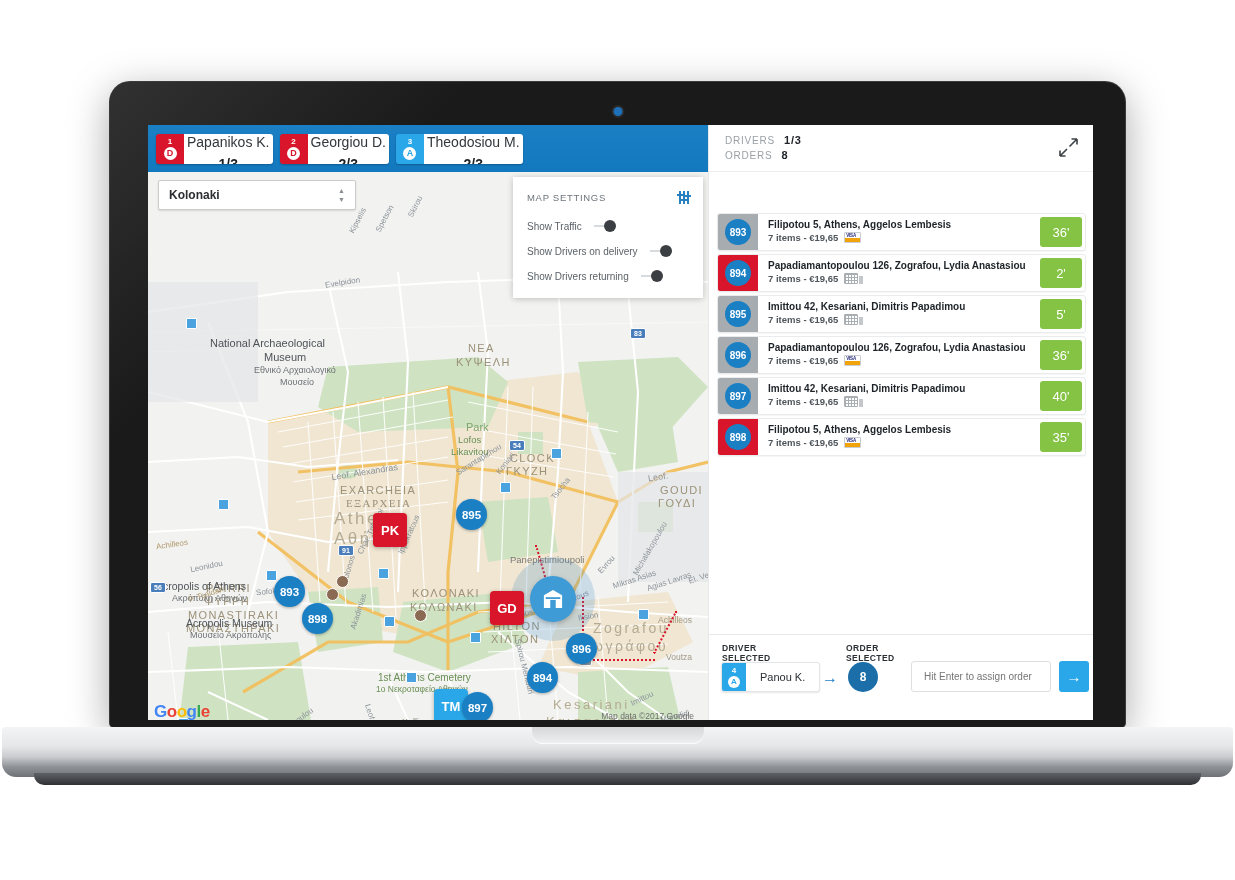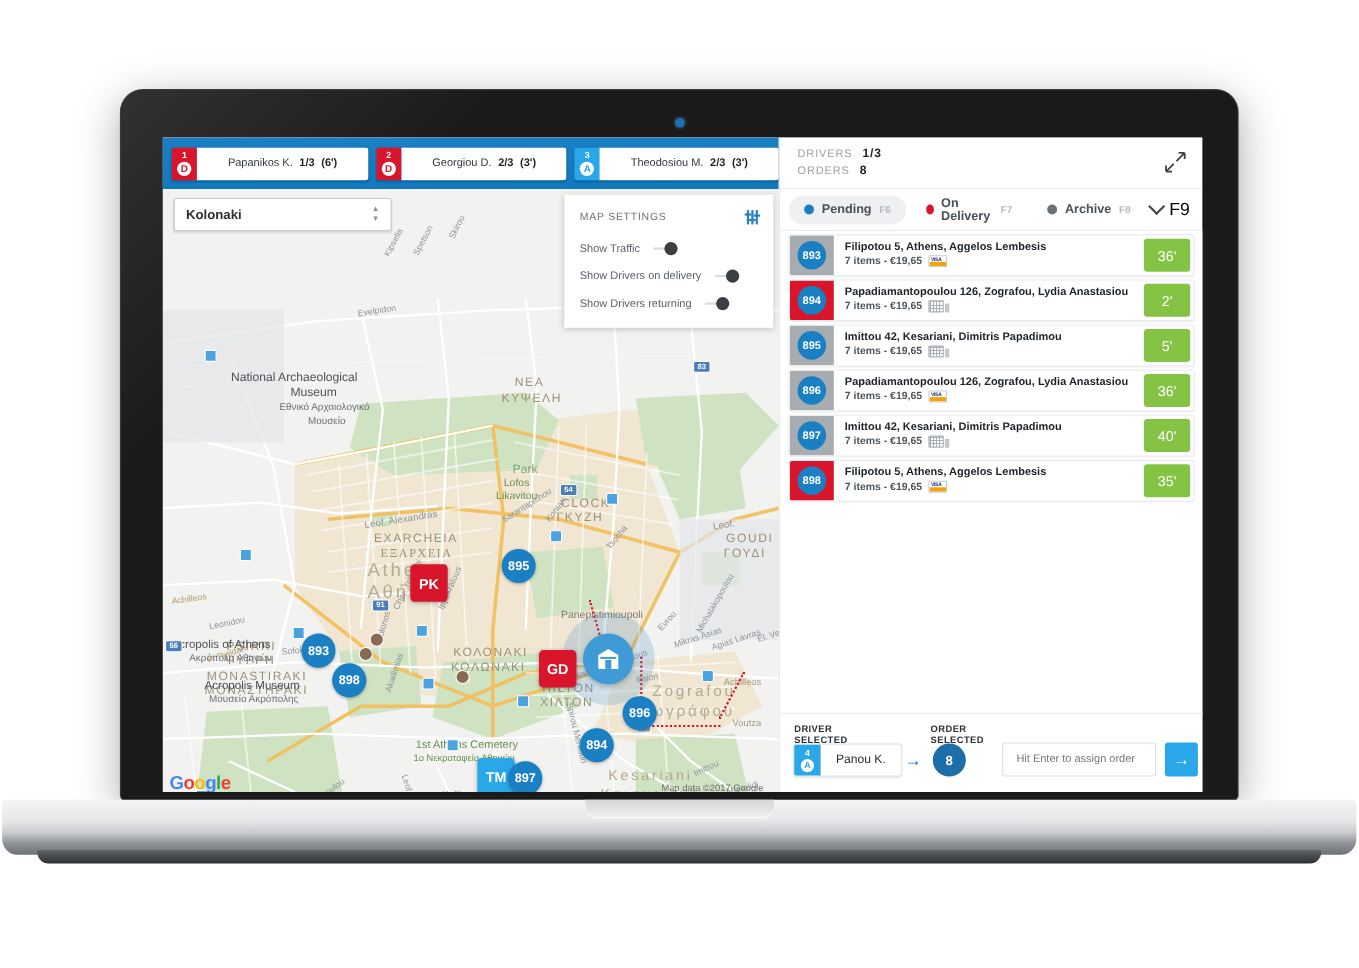--- a/index.html
+++ b/index.html
@@ -63,21 +63,21 @@
   .driver-chip{ display:flex; align-items:center; height:30px; border-radius:3px; overflow:hidden;
     box-shadow:0 1px 2px rgba(0,0,0,.25); }
   .chip-badge{ width:28px; height:30px; display:flex; flex-direction:column;
     align-items:center; justify-content:center; color:#fff; }
   .chip-badge .num{ font-size:8px; font-weight:bold; line-height:8px; }
   .chip-badge .circ{ width:13px; height:13px; border-radius:50%; background:#fff;
     display:flex; align-items:center; justify-content:center; font-size:9px; font-weight:bold; margin-top:1px;}
   .badge-red{ background:#d8152a; } .badge-red .circ{ color:#d8152a; }
   .badge-blue{ background:#2aa7e8; } .badge-blue .circ{ color:#2aa7e8; }
   .chip-body{ background:#fff; height:30px; display:flex; align-items:center;
-    padding:0 28px; font-size:10px; color:#33383d; white-space:nowrap; gap:6px;}
+    padding:0 3px; font-size:14px; color:#33383d; white-space:nowrap; gap:6px;flex-direction:column;}
   .chip-body .ratio b{ color:#1d2125; }
   .chip-body .eta{ font-weight:bold; color:#1d2125; }
 
   
   .map-wrap{ position:absolute; left:0; top:47px; width:560px; height:548px; overflow:hidden;
     background:#eceff1; }
   .map-canvas{ position:absolute; left:0; top:0; width:560px; height:548px; }
   .map-label{ position:absolute; color:#8a8474; white-space:nowrap; pointer-events:none;
     font-family:"Liberation Sans", sans-serif; }
   .lbl-city{ color:#b5ab93; letter-spacing:2.5px; font-size:17px; }
@@ -188,21 +188,21 @@
   .pay-visa::after{ content:"VISA"; position:absolute; left:1px; top:0px; font-size:4.5px;
     font-weight:bold; color:#1a1f71; letter-spacing:-.2px;}
   .pay-pos{ display:flex; align-items:flex-end; gap:1px;}
   .pay-pos .body{ width:14px; height:11px; border:1px solid #a9aeb3; border-radius:1px;
     background:repeating-linear-gradient(to right,#a9aeb3 0 1px,transparent 1px 3px),
                repeating-linear-gradient(to bottom,#a9aeb3 0 1px,transparent 1px 3px); }
   .pay-pos .side{ width:4px; height:8px; background:#c4c8cc;}
   .or-eta{ width:42px; margin:3px; border-radius:3px; background:#84c344; color:#fff;
     font-size:13px; display:flex; align-items:center; justify-content:center; }
 
-  .panel-foot{ position:absolute; left:0; bottom:0; width:385px; height:72px;
+  .panel-foot{ position:absolute; left:0; bottom:0; width:385px; height:86px;
     border-top:1px solid #e6e8ea; background:#fff; }
   .foot-lbl{ position:absolute; font-size:8.5px; font-weight:bold; color:#2b3035;
     letter-spacing:.4px; line-height:10px; }
   .drv-sel{ position:absolute; left:12px; top:27px; height:30px; display:flex;
     align-items:center; background:#fff; border:1px solid #e3e5e7; border-radius:3px;
     box-shadow:0 1px 2px rgba(0,0,0,.1); }
   .arrow-blue{ position:absolute; left:113px; top:34px; color:#1b7fc4; font-size:16px; font-weight:bold;}
   .ord-sel{ position:absolute; left:139px; top:27px; width:30px; height:30px; border-radius:50%;
     background:#1b6ea8; color:#fff; font-size:12px; font-weight:bold;
     display:flex; align-items:center; justify-content:center;}
@@ -522,41 +522,20 @@
           <div><span>ORDERS</span><b>8</b></div>
         </div>
         <div class="expand-ico">
           <svg width="22" height="22" viewBox="0 0 22 22">
             <path d="M20 2 L12.5 9.5 M20 2 L20 7.5 M20 2 L14.5 2" stroke="#3c4145" stroke-width="1.6" fill="none"></path>
             <path d="M3 19 L10 12 M3 19 L3 13.5 M3 19 L8.5 19" stroke="#3c4145" stroke-width="1.6" fill="none"></path>
           </svg>
         </div>
       </div>
 
-      <div class="tabs">
-        <div class="tab active">
-          <span class="dot" style="background:#1b7fc4"></span>
-          <span>Pending</span>
-          <span class="fk">F6</span>
-        </div>
-        <div class="tab">
-          <span class="dot" style="background:#d8152a"></span>
-          <span>On Delivery</span>
-          <span class="fk">F7</span>
-        </div>
-        <div class="tab">
-          <span class="dot" style="background:#6c7176"></span>
-          <span>Archive</span>
-          <span class="fk">F8</span>
-        </div>
-        <div class="tab-more">
-          <span class="chev"></span>
-          <span class="fk">F9</span>
-        </div>
-      </div>
 
       <div class="order-list">
 
         <div class="order-row">
           <div class="or-badge grey">
               <span>893</span>
             </div>
           <div class="or-main">
             <div class="or-addr">Filipotou 5, Athens, Aggelos Lembesis</div>
             <div class="or-sub">

